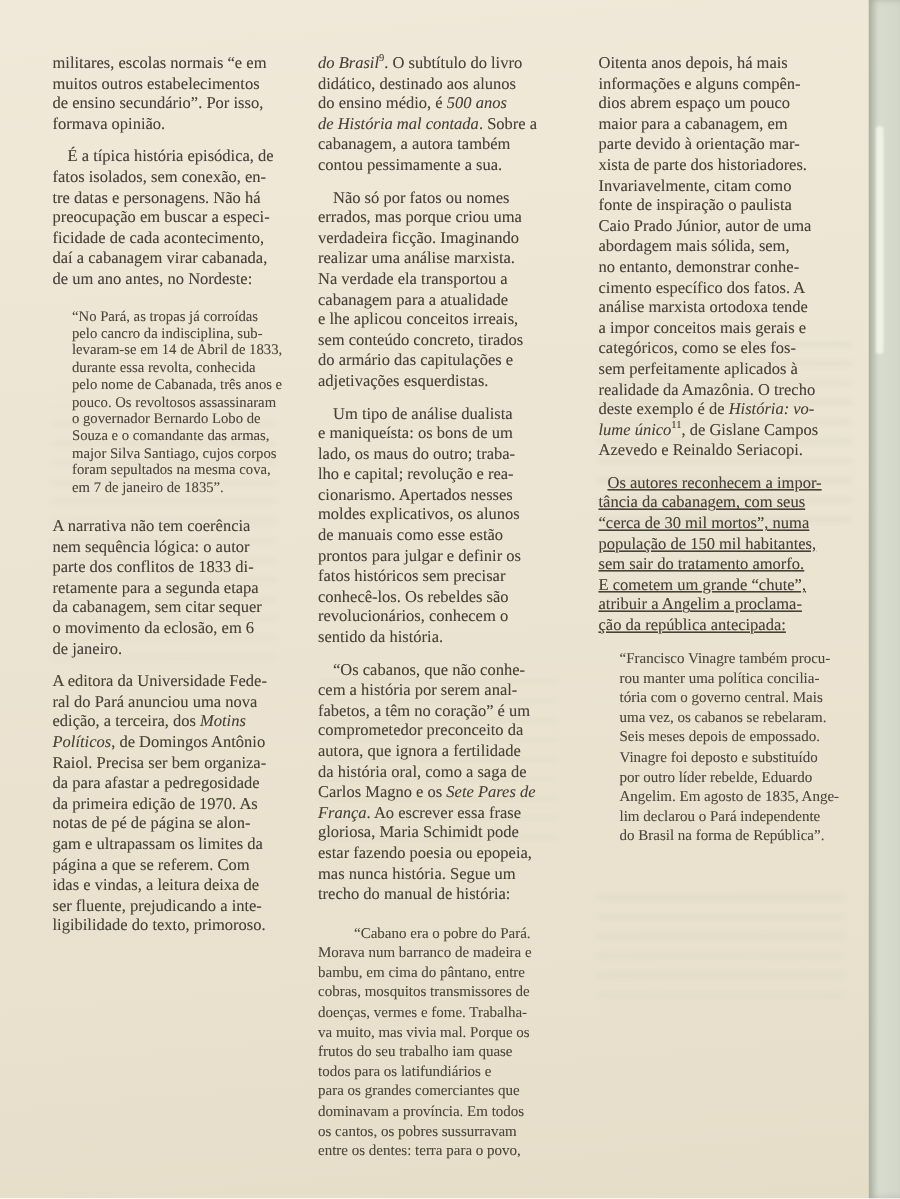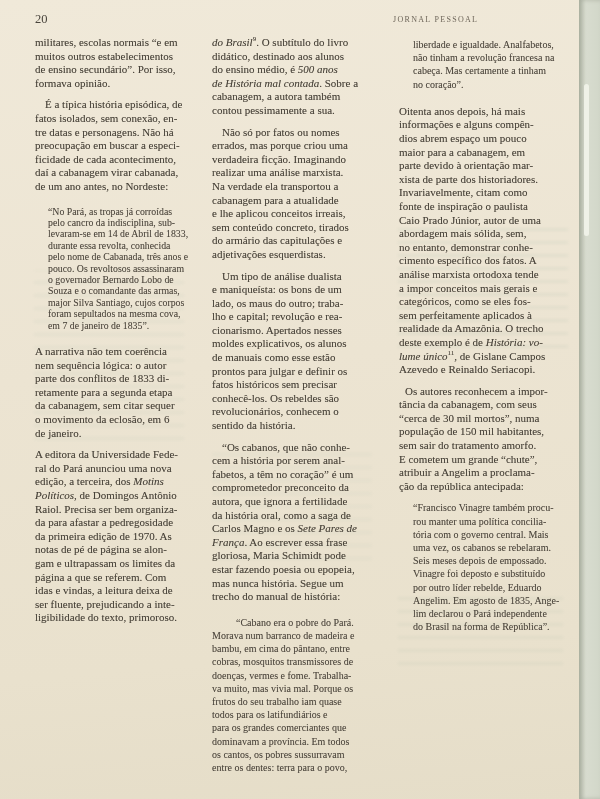--- a/index.html
+++ b/index.html
@@ -48,21 +48,21 @@
   .col2{width:178px;}
   .col3{width:176px;}
 
   .par{
     margin:0 0 8px;
     font-size:11px;line-height:13.6px;
     white-space:pre-line;
     text-shadow:0 0 .4px rgba(74,64,52,.35);
   }
   .par.indent{text-indent:10px;}
-  .par.indent-sm{text-indent:6px;}
+  .par.indent-sm{text-indent:6px;text-decoration:underline;}
   .quote{
     margin:12px 0 14px;padding:0 0 0 15px;
     font-size:10px;line-height:13.2px;
     white-space:pre-line;color:#4c463d;
     text-shadow:0 0 .4px rgba(74,64,52,.3);
   }
   .quote.tight{line-height:11.4px;font-size:9.8px;padding-left:13px;}
   .quote.flush{padding-left:0;text-indent:24px;margin-bottom:0;}
   .quote.lead{margin-top:2px;padding-left:14px;}
   .section-heading{
@@ -76,24 +76,20 @@
 </head>
 <body>
 
 <div class="page">
 
   <div class="bleed b1"></div>
   <div class="bleed b2"></div>
   <div class="bleed b3"></div>
   <div class="bleed b4"></div>
 
-  <div class="page-header">
-    <span class="page-number">20</span>
-    <span class="journal-title">JORNAL PESSOAL</span>
-  </div>
 
   <div class="columns">
 
     <div class="col col1">
       <p class="par">militares, escolas normais “e em
 muitos outros estabelecimentos
 de ensino secundário”. Por isso,
 formava opinião.</p>
       <p class="par indent">É a típica história episódica, de
 fatos isolados, sem conexão, en-
@@ -184,24 +180,20 @@
 va muito, mas vivia mal. Porque os
 frutos do seu trabalho iam quase
 todos para os latifundiários e
 para os grandes comerciantes que
 dominavam a província. Em todos
 os cantos, os pobres sussurravam
 entre os dentes: terra para o povo,</div>
     </div>
 
     <div class="col col3">
-      <div class="quote lead">liberdade e igualdade. Analfabetos,
-não tinham a revolução francesa na
-cabeça. Mas certamente a tinham
-no coração”.</div>
       <p class="par"><span>Oitenta anos depois, há mais
 informações e alguns compên-
 dios abrem espaço um pouco
 maior para a cabanagem, em
 parte devido à orientação mar-
 xista de parte dos historiadores.
 Invariavelmente, citam como
 fonte de inspiração o paulista
 Caio Prado Júnior, autor de uma
 abordagem mais sólida, sem,

